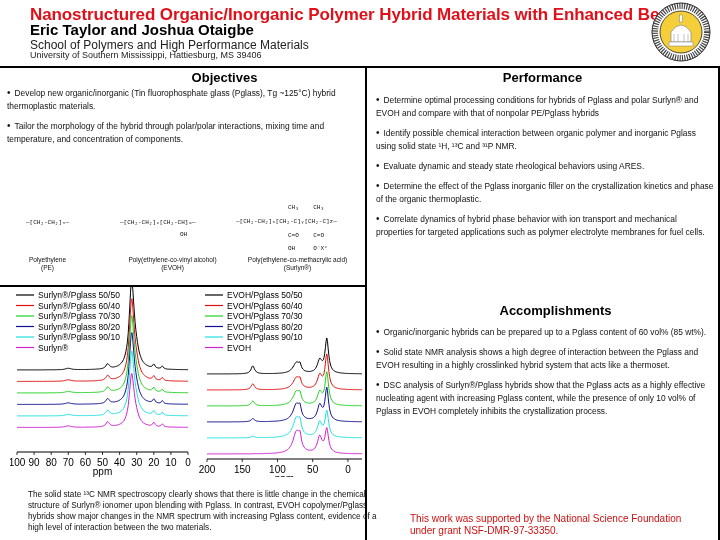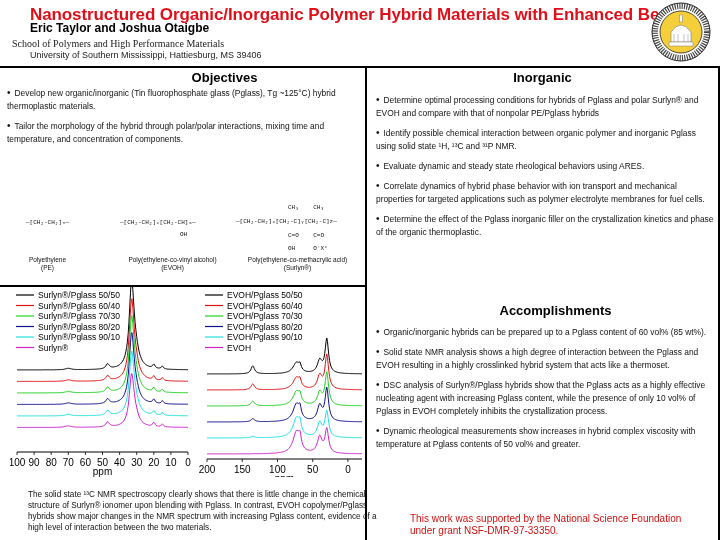--- a/index.html
+++ b/index.html
@@ -1,22 +1,22 @@
 <!DOCTYPE html>
 <html><head>
 <meta charset="utf-8">
 <style>
   * { box-sizing: border-box; margin: 0; padding: 0; }
   html, body { width: 720px; height: 540px; background: #ffffff; overflow: hidden; }
   body { font-family: "Liberation Sans", sans-serif; color: #000; position: relative; }
 
   .header { position: absolute; left: 0; top: 0; width: 720px; height: 66px; }
   .title { position: absolute; left: 30px; top: 5px; font-size: 17px; font-weight: bold; color: #e0101a; letter-spacing: -0.1px; }
-  .authors { position: absolute; left: 30px; top: 21px; font-size: 12px; font-weight: bold; color: #000; }
-  .affil1 { position: absolute; left: 12px; top: 38px; font-size: 10px; color: #222; font-family: Liberation Serif, serif; }
+  .authors { position: absolute; left: 30px; top: 21px; font-size: 15px; font-weight: bold; color: #000; }
+  .affil1 { position: absolute; left: 30px; top: 38px; font-size: 12px; color: #222; }
   .affil2 { position: absolute; left: 30px; top: 50px; font-size: 9px; color: #222; }
   .logo { position: absolute; left: 651px; top: 2px; width: 60px; height: 60px; }
 
   .hline-top { position: absolute; left: 0; top: 66px; width: 720px; height: 2px; background: #000; }
   .vline { position: absolute; left: 365px; top: 66px; width: 2px; height: 474px; background: #000; }
   .hline-mid { position: absolute; left: 0; top: 285px; width: 365px; height: 2px; background: #000; }
   .right-border { position: absolute; left: 718px; top: 66px; width: 2px; height: 474px; background: #000; }
 
   .section-head { position: absolute; font-size: 13px; font-weight: bold; text-align: center; }
   .bullets { position: absolute; font-size: 8.4px; line-height: 13px; color: #111; }
@@ -164,33 +164,32 @@
     <text x="80.45454545454545" y="186" text-anchor="middle" class="tick-text" fill="#000">100</text>
     <line x1="115.68181818181817" y1="172" x2="115.68181818181817" y2="175" stroke="#000" stroke-width="0.8"></line>
     <text x="115.68181818181817" y="186" text-anchor="middle" class="tick-text" fill="#000">50</text>
     <line x1="150.9090909090909" y1="172" x2="150.9090909090909" y2="175" stroke="#000" stroke-width="0.8"></line>
     <text x="150.9090909090909" y="186" text-anchor="middle" class="tick-text" fill="#000">0</text>
     <text x="87.5" y="195" text-anchor="middle" class="tick-text" fill="#000">ppm</text>
   </svg>
 
 <div class="caption">The solid state ¹³C NMR spectroscopy clearly shows that there is little change in the chemical structure of Surlyn® ionomer upon blending with Pglass. In contrast, EVOH copolymer/Pglass hybrids show major changes in the NMR spectrum with increasing Pglass content, evidence of a high level of interaction between the two materials.</div>
 
-<div class="section-head" style="left:367px; top:70px; width:351px;">Inorganic</div>
+<div class="section-head" style="left:367px; top:70px; width:351px;">Performance</div>
 <div class="bullets" style="left:376px; top:93px; width:338px;">
   <p><span class="dot">•</span><span>Determine optimal processing conditions for hybrids of Pglass and polar Surlyn® and EVOH and compare with that of nonpolar PE/Pglass hybrids</span></p>
   <p><span class="dot">•</span><span>Identify possible chemical interaction between organic polymer and inorganic Pglass using solid state ¹H, ¹³C and ³¹P NMR.</span></p>
   <p><span class="dot">•</span><span>Evaluate dynamic and steady state rheological behaviors using ARES.</span></p>
+  <p><span class="dot">•</span><span>Determine the effect of the Pglass inorganic filler on the crystallization kinetics and phase of the organic thermoplastic.</span></p>
   <p><span class="dot">•</span><span>Correlate dynamics of hybrid phase behavior with ion transport and mechanical properties for targeted applications such as polymer electrolyte membranes for fuel cells.</span></p>
-  <p><span class="dot">•</span><span>Determine the effect of the Pglass inorganic filler on the crystallization kinetics and phase of the organic thermoplastic.</span></p>
 </div>
 
 <div class="section-head" style="left:380px; top:303px; width:351px;">Accomplishments</div>
 <div class="bullets" style="left:376px; top:325px; width:338px;">
   <p><span class="dot">•</span><span>Organic/inorganic hybrids can be prepared up to a Pglass content of 60 vol% (85 wt%).</span></p>
   <p><span class="dot">•</span><span>Solid state NMR analysis shows a high degree of interaction between the Pglass and EVOH resulting in a highly crosslinked hybrid system that acts like a thermoset.</span></p>
   <p><span class="dot">•</span><span>DSC analysis of Surlyn®/Pglass hybrids show that the Pglass acts as a highly effective nucleating agent with increasing Pglass content, while the presence of only 10 vol% of Pglass in EVOH completely inhibits the crystallization process.</span></p>
-  <p><span class="dot">•</span><span>Dynamic rheological measurements show increases in hybrid complex viscosity with temperature at Pglass contents of 50 vol% and greater.</span></p>
 </div>
 
 <div class="support">
   <div>This work was supported by the National Science Foundation</div>
   <div>under grant NSF-DMR-97-33350.</div>
 </div>
 
 </body></html>

